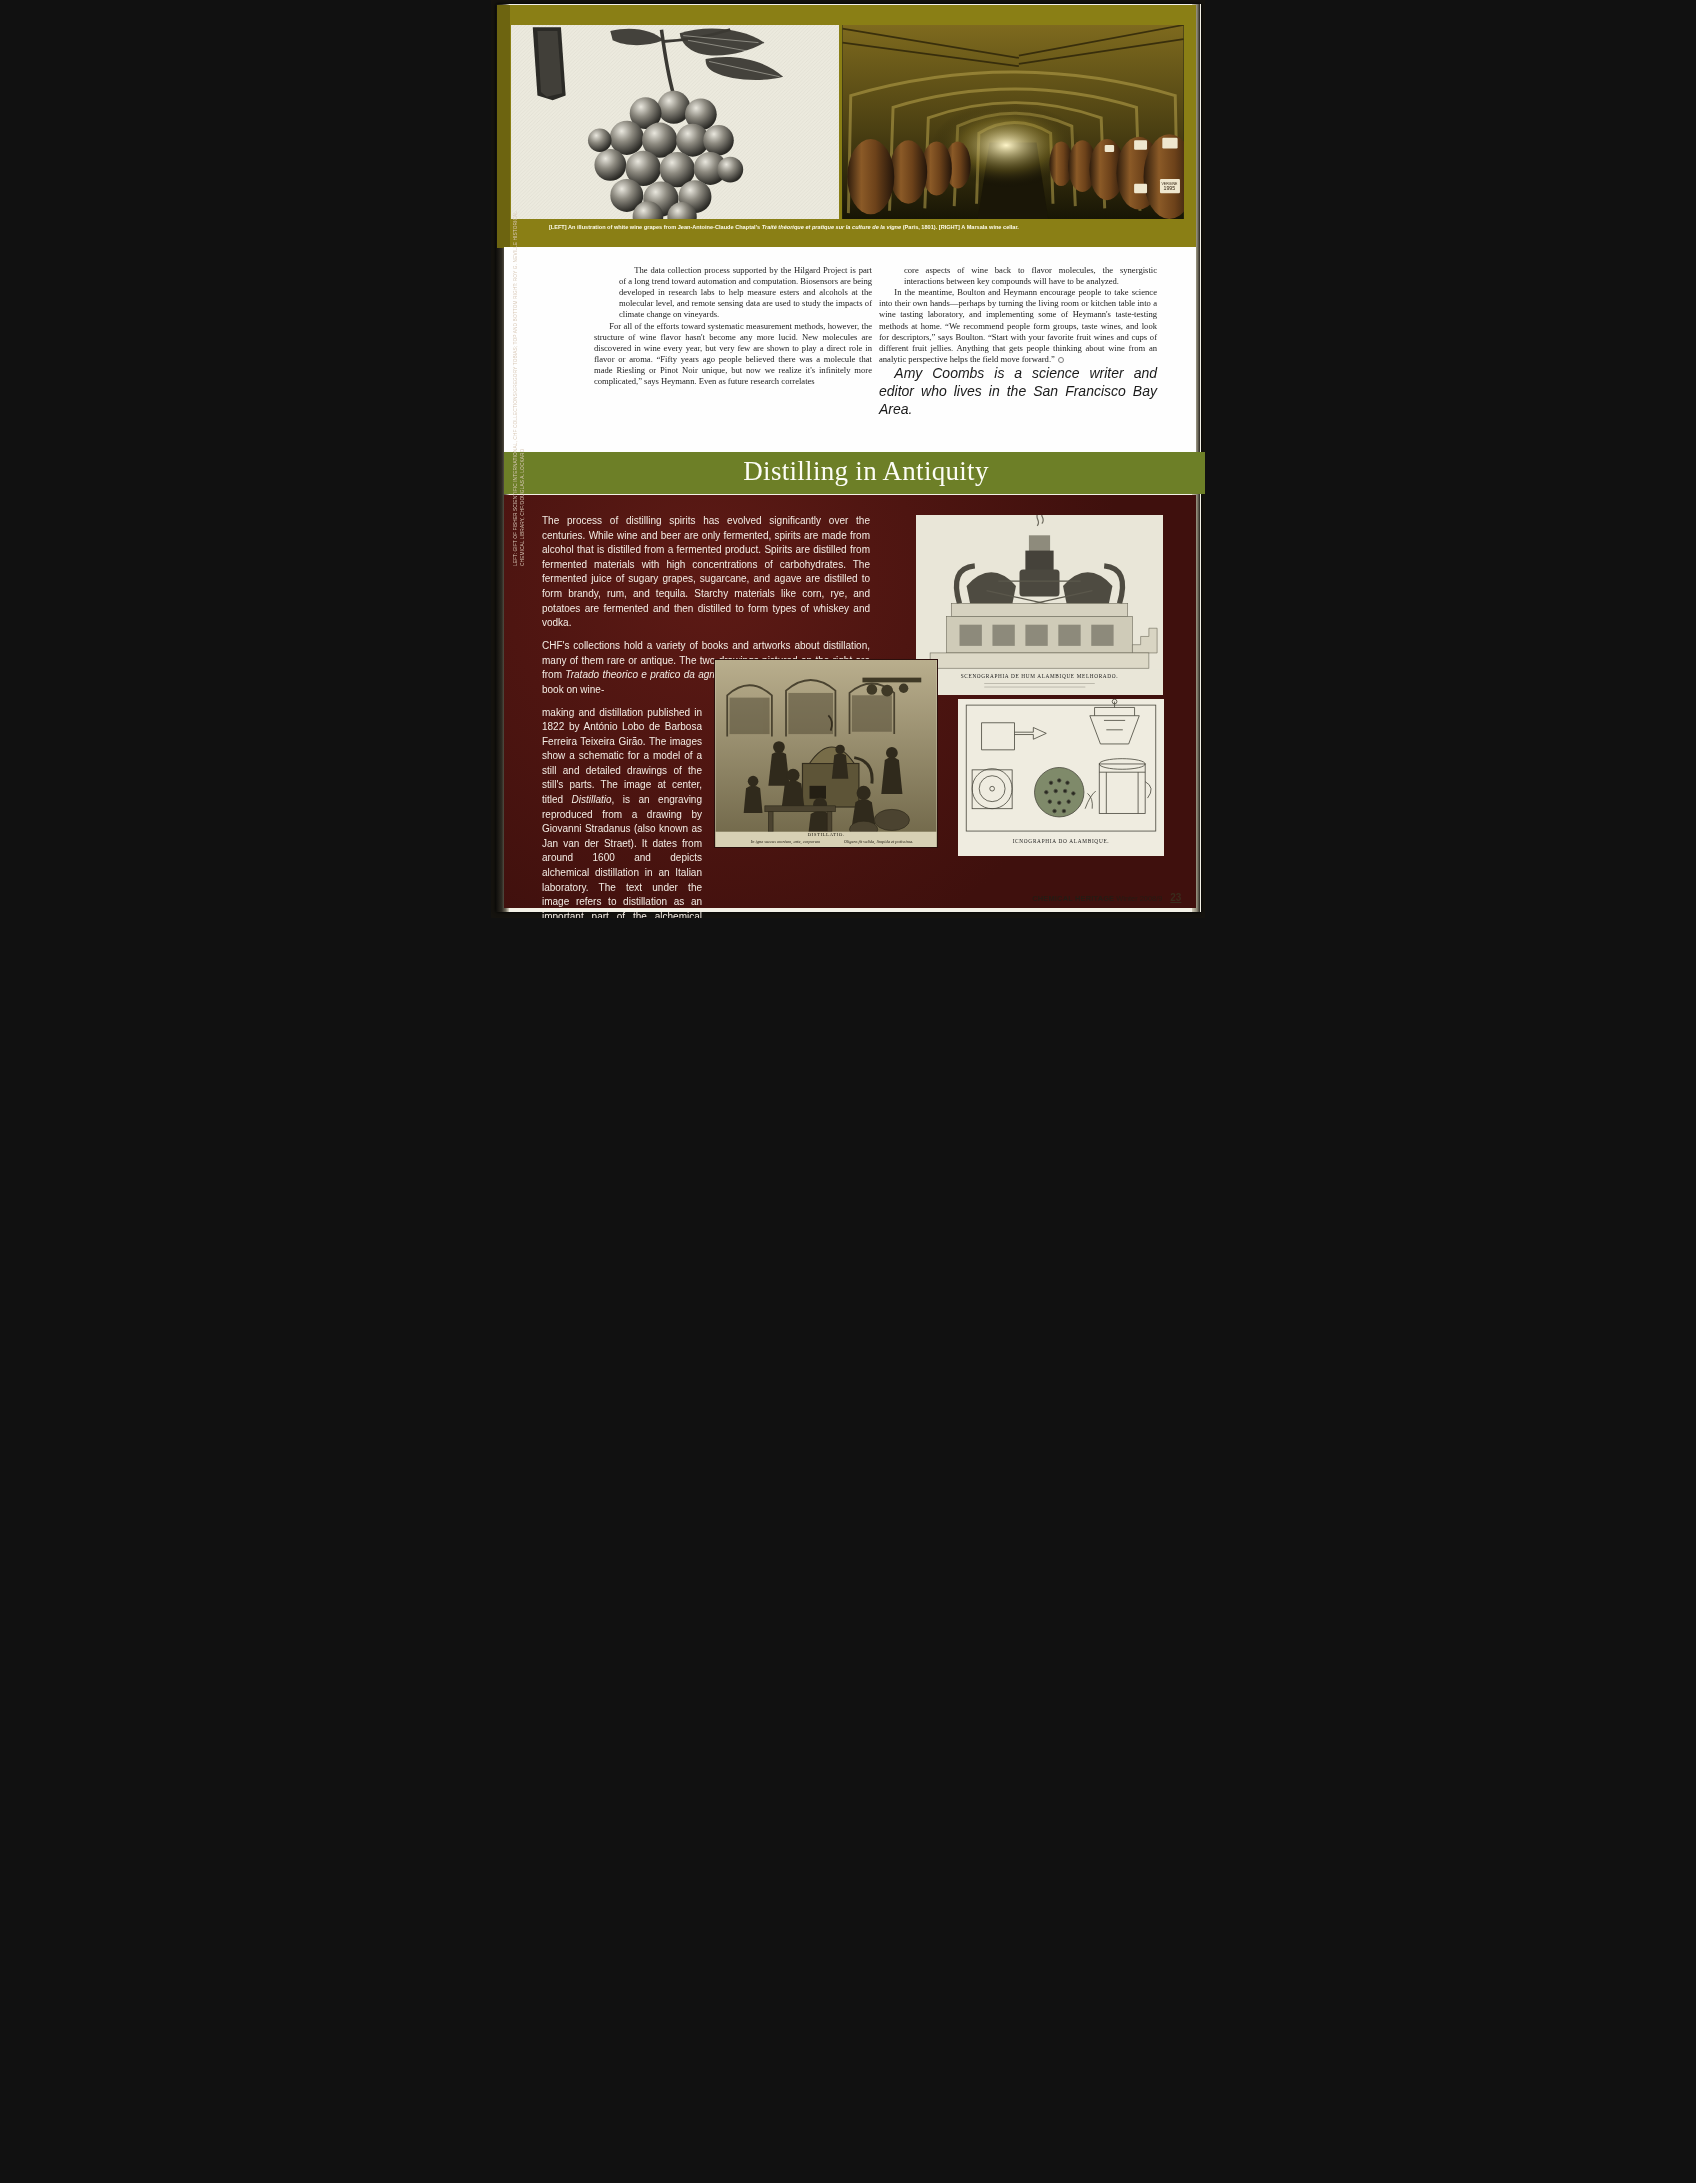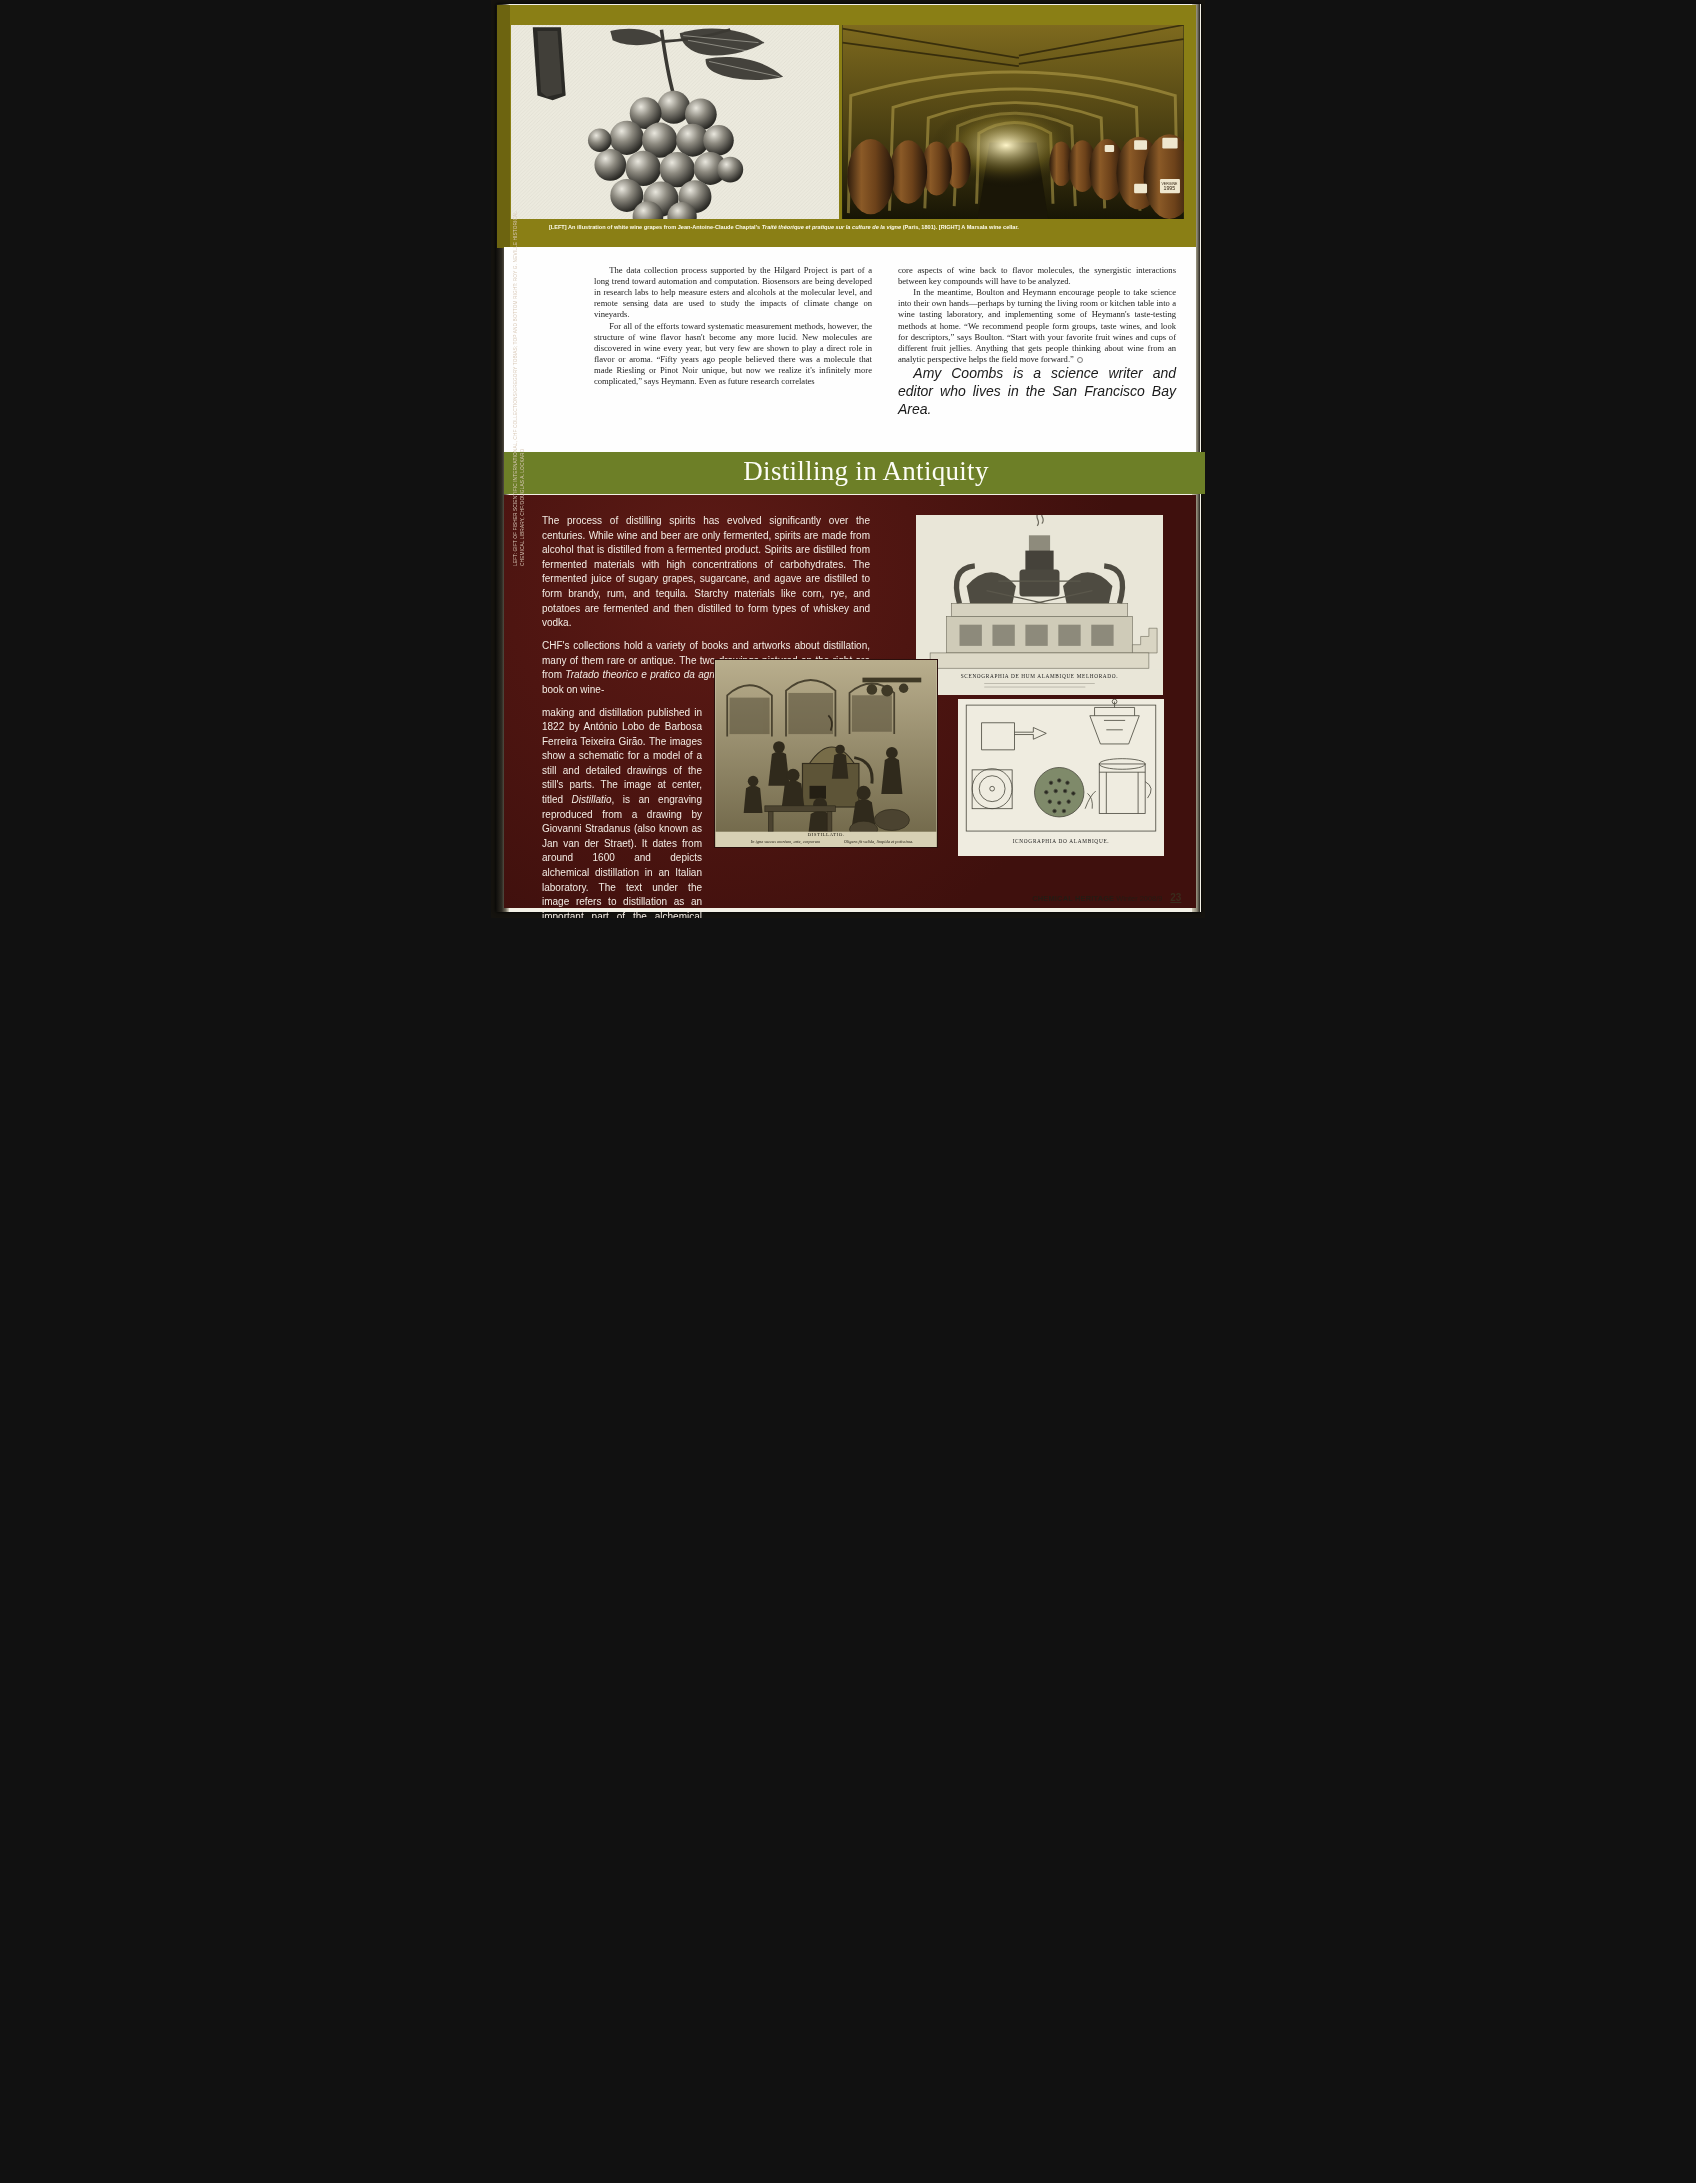--- a/index.html
+++ b/index.html
@@ -54,23 +54,23 @@
   
   .text-band{
     position:absolute;left:13px;top:247px;width:692px;height:205px;
     background:#fefefe;
   }
   .col{
     position:absolute;top:17.7px;width:278px;
     font-size:8.6px;line-height:1.30;color:#1a1a1a;text-align:justify;
   }
   .col.left{left:90px;}
-  .col.right{left:394px;}
+  .col.right{left:375px;}
   .col p{margin:0 0 0 0;text-indent:15.3px;}
-  .col p.first{text-indent:15.3px;}
+  .col p.first{text-indent:15.3px;margin-left:25px;}
   .byline{
     margin-top:4.7px;font-style:italic;font-size:14px;line-height:1.28;
     font-family:"Liberation Sans", sans-serif;text-indent:0;
   }
   .endmark{
     display:inline-block;width:4.1px;height:4.1px;border-radius:50%;
     border:0.8px solid #7d7d7d;margin-left:3.5px;vertical-align:middle;
   }
 
   

